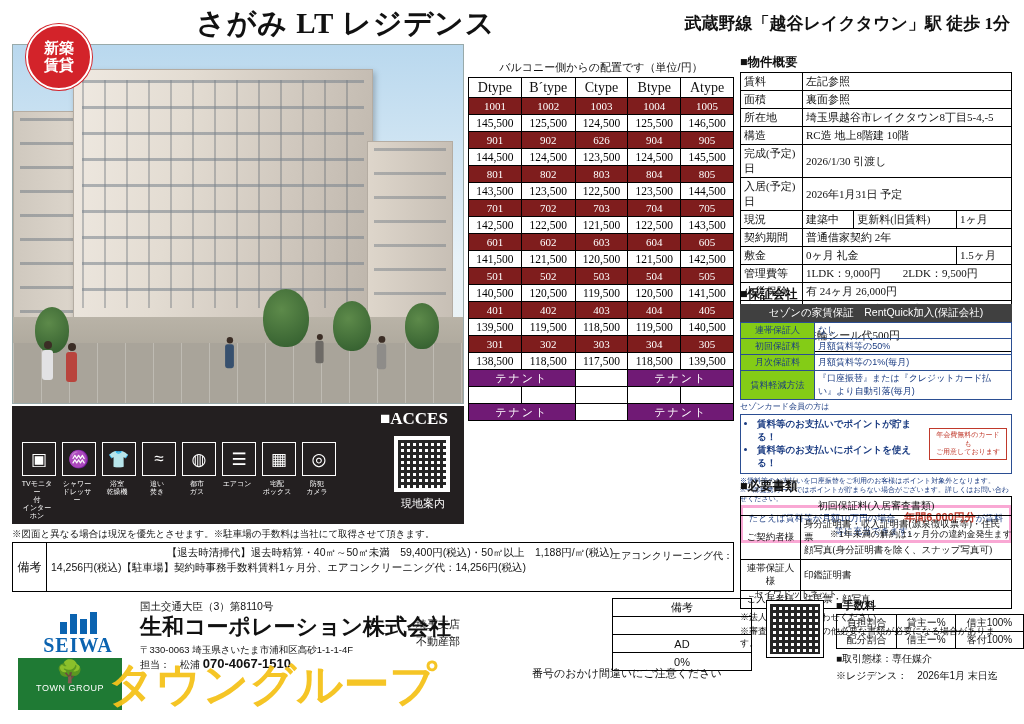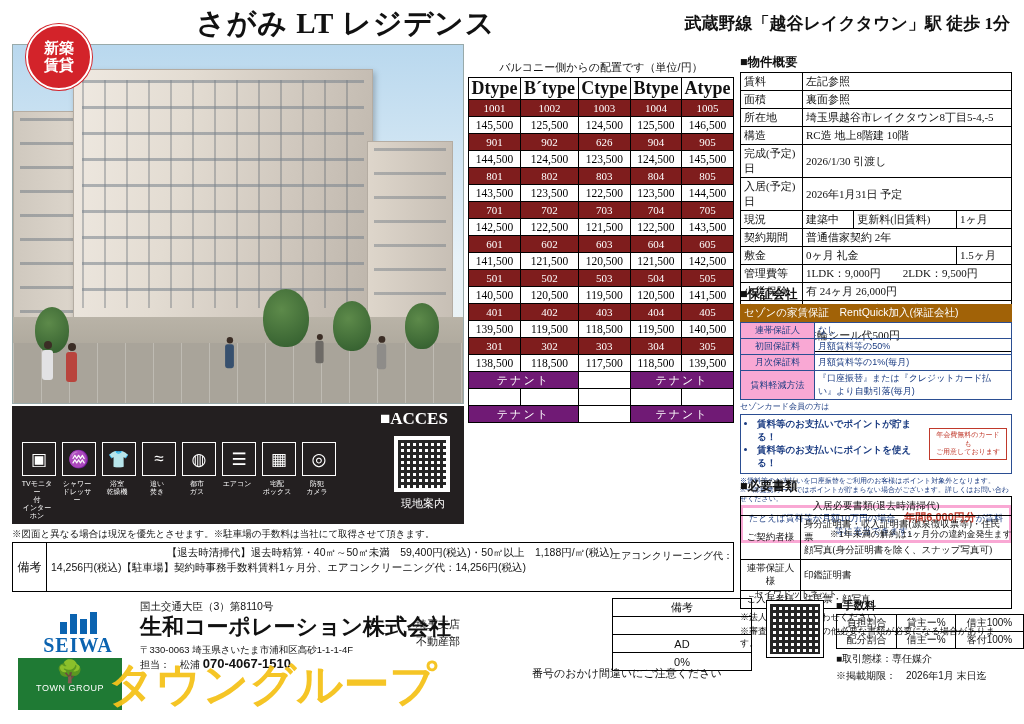--- a/index.html
+++ b/index.html
@@ -93,43 +93,43 @@
   .p4{ left:300px; bottom:34px; transform:scale(.75);} .p4 .body{ background:#6d6a66;}
   .p5{ left:362px; bottom:30px; transform:scale(.85);} .p5 .body{ background:#8e8c89;}
 
   
   .price-wrap { position:absolute; left:468px; top:60px; width:266px; }
   .price-note { font-size:11px; text-align:center; margin-bottom:2px; }
   table.price { border-collapse:collapse; width:266px; font-family:"Liberation Serif", serif; }
   table.price td, table.price th {
     border:1px solid #000; text-align:center; font-size:11px; height:17px; padding:0;
   }
-  table.price thead th { font-size:18px; font-weight:bold; height:20px; }
+  table.price thead th { font-size:14px; font-weight:normal; height:20px; }
   tr.room td { background:#7f1d1d; color:#fff; font-size:11px; }
   tr.rent td { background:#fff; color:#000; font-size:11.5px; }
   td.tenant { background:#701a75; color:#fff; font-size:12px; letter-spacing:2px; }
   td.blank { background:#fff; border-left:1px solid #000; border-right:1px solid #000;}
   td.none { border:none; background:transparent; }
 
   
   .sec-title {
     font-size:12.5px; font-weight:bold; margin:0 0 1px 0;
     font-family:"Liberation Serif", serif;
   }
   .outline { position:absolute; left:740px; top:54px; width:272px; }
   table.kv { border-collapse:collapse; width:272px; font-family:"Liberation Serif", serif; }
   table.kv td { border:1px solid #000; font-size:11px; padding:1px 3px; height:16px; }
   table.kv td.k { width:62px; background:#fff; }
 
   
   .guarantee { position:absolute; left:740px; top:286px; width:272px; }
-  .g-head { background:#a16207; color:#fff; font-size:10.5px; padding:2px 4px; }
+  .g-head { background:#404040; color:#fff; font-size:10.5px; text-align:center; padding:2px 16px; }
   table.gt { border-collapse:collapse; width:272px; }
   table.gt td { border:1px solid #2b4e92; font-size:9px; padding:1px 3px; height:15px; color:#1b3c82; }
-  table.gt td.k { width:74px; background:#f9a8d4; text-align:center; }
+  table.gt td.k { width:74px; background:#84cc16; text-align:center; }
   .g-note { font-size:8px; color:#1b3c82; margin-top:2px; line-height:1.25; }
   .g-points { border:1px solid #2b4e92; padding:3px 4px; margin-top:2px; display:flex; align-items:center; }
   .g-points ul { margin:0; padding-left:12px; font-size:9.5px; color:#1b3c82; font-weight:bold; }
   .g-points .tag { margin-left:auto; font-size:7px; color:#c0392b; border:1px solid #c0392b; padding:2px 3px; line-height:1.2; text-align:center; }
   .g-small { font-size:7px; color:#1b3c82; line-height:1.3; margin-top:2px; }
   .g-emph { border:3px solid #f9a8d4; text-align:center; font-size:9px; color:#1b3c82; padding:2px; margin-top:2px; }
   .g-emph b { color:#c0392b; font-size:11px; }
 
   
   .docs { position:absolute; left:740px; top:478px; width:272px; }
@@ -497,21 +497,21 @@
     <div class="g-emph">
       <span>たとえば賃料等が月額10万円の場合、</span><b>年間6,000円分</b><span>が賃料等に充当できます。</span>
     </div>
   </div>
 
   <div class="docs">
     <div class="sec-title">■必要書類</div>
     <table class="doc">
       <tbody>
         <tr>
-            <td class="hd" colspan="2">入居必要書類(退去時清掃代)</td>
+            <td class="hd" colspan="2">初回保証料(入居審査書類)</td>
           </tr>
         <tr>
             <td class="k">ご契約者様</td>
             <td style="white-space: pre-line;">身分証明書・収入証明書(源泉徴収票等)・住民票
 顔写真(身分証明書を除く、スナップ写真可)</td>
           </tr>
         <tr>
             <td class="k">連帯保証人様</td>
             <td>印鑑証明書</td>
           </tr>
@@ -636,17 +636,17 @@
             <td>借主100%</td>
           </tr>
           <tr>
             <td>配分割合</td>
             <td>借主ー%</td>
             <td>客付100%</td>
           </tr>
         </tbody>
       </table>
       <div class="line">■取引態様：専任媒介</div>
-      <div class="line">※掲載期限：　2026年1月 末日迄</div>
+      <div class="line">※レジデンス：　2026年1月 末日迄</div>
     </div>
   </div>
 
 </div>
 
 </body></html>

